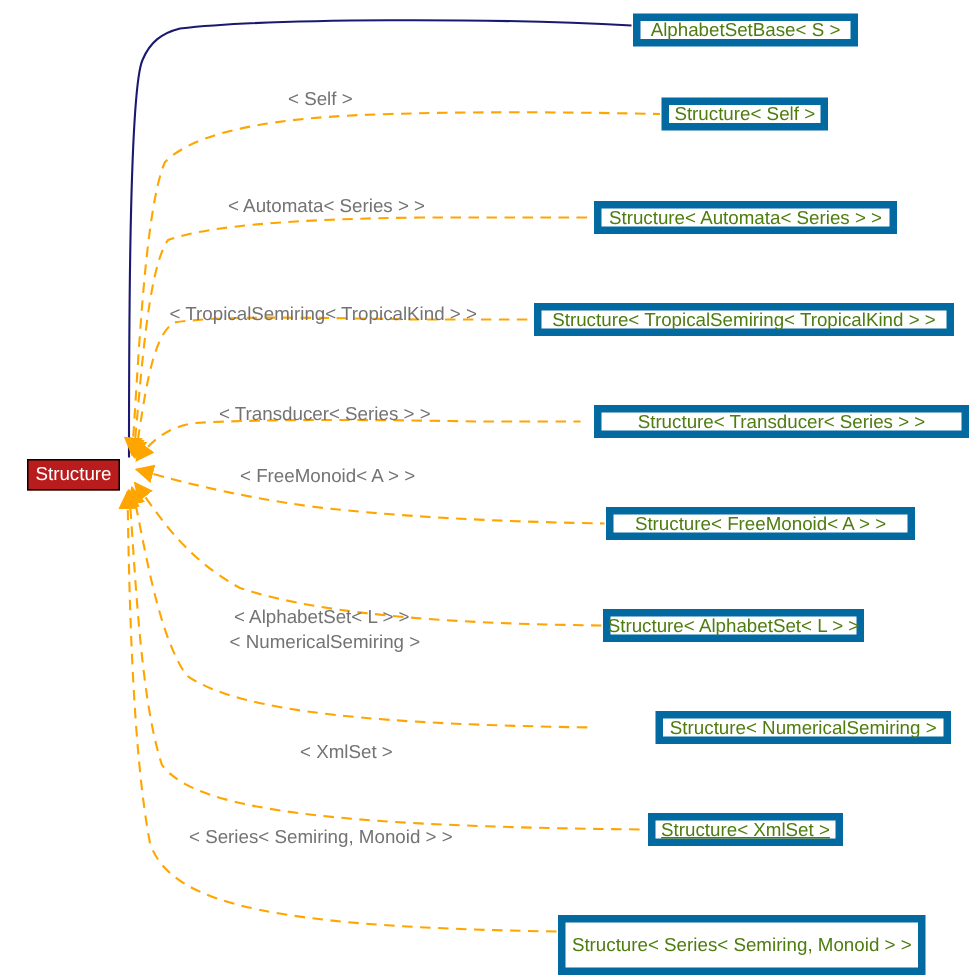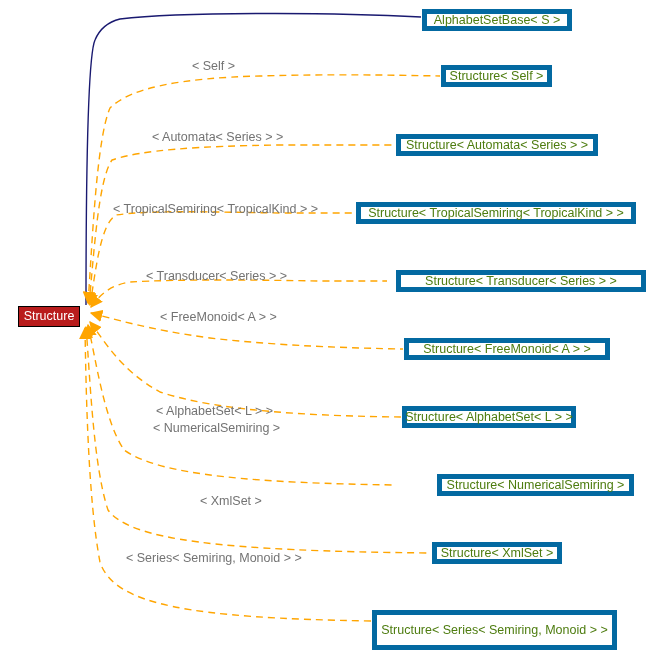--- a/index.html
+++ b/index.html
@@ -83,21 +83,21 @@
   <div id="nodes-layer">
       <div class="node node-root" style="left: 18px; top: 306px; width: 62px; height: 21px;">Structure</div>
       <div class="node node-class" style="left: 422px; top: 9px; width: 150px; height: 22px;">AlphabetSetBase&lt; S &gt;</div>
       <div class="node node-class" style="left: 441px; top: 65px; width: 111px; height: 22px;">Structure&lt; Self &gt;</div>
       <div class="node node-class" style="left: 396px; top: 134px; width: 202px; height: 22px; text-align: center;">Structure&lt; Automata&lt; Series &gt; &gt;</div>
       <div class="node node-class" style="left: 356px; top: 202px; width: 280px; height: 22px;">Structure&lt; TropicalSemiring&lt; TropicalKind &gt; &gt;</div>
       <div class="node node-class" style="left: 396px; top: 270px; width: 250px; height: 22px; text-align: right;">Structure&lt; Transducer&lt; Series &gt; &gt;</div>
       <div class="node node-class" style="left: 404px; top: 338px; width: 206px; height: 22px;">Structure&lt; FreeMonoid&lt; A &gt; &gt;</div>
       <div class="node node-class" style="left: 402px; top: 406px; width: 174px; height: 22px;">Structure&lt; AlphabetSet&lt; L &gt; &gt;</div>
       <div class="node node-class" style="left: 397px; top: 474px; width: 197px; height: 22px; margin-left: 40px;">Structure&lt; NumericalSemiring &gt;</div>
-      <div class="node node-class" style="left: 432px; top: 542px; width: 130px; height: 22px;">Structure&lt; XmlSet &gt;</div>
+      <div class="node node-class" style="left: 432px; top: 542px; width: 130px; height: 22px; text-decoration: underline;">Structure&lt; XmlSet &gt;</div>
       <div class="node node-class" style="left: 372px; top: 610px; width: 245px; height: 40px;">Structure&lt; Series&lt; Semiring, Monoid &gt; &gt;</div>
     </div>
   <div id="labels-layer">
       <div class="edge-label" style="left: 192px; top: 60px;">&lt; Self &gt;</div>
       <div class="edge-label" style="left: 152px; top: 131px;">&lt; Automata&lt; Series &gt; &gt;</div>
       <div class="edge-label" style="left: 113px; top: 203px;">&lt; TropicalSemiring&lt; TropicalKind &gt; &gt;</div>
       <div class="edge-label" style="left: 146px; top: 270px; text-align: right;">&lt; Transducer&lt; Series &gt; &gt;</div>
       <div class="edge-label" style="left: 160px; top: 311px;">&lt; FreeMonoid&lt; A &gt; &gt;</div>
       <div class="edge-label" style="left: 156px; top: 357px; margin-top: 48px;">&lt; AlphabetSet&lt; L &gt; &gt;</div>
       <div class="edge-label" style="left: 153px; top: 422px;">&lt; NumericalSemiring &gt;</div>

